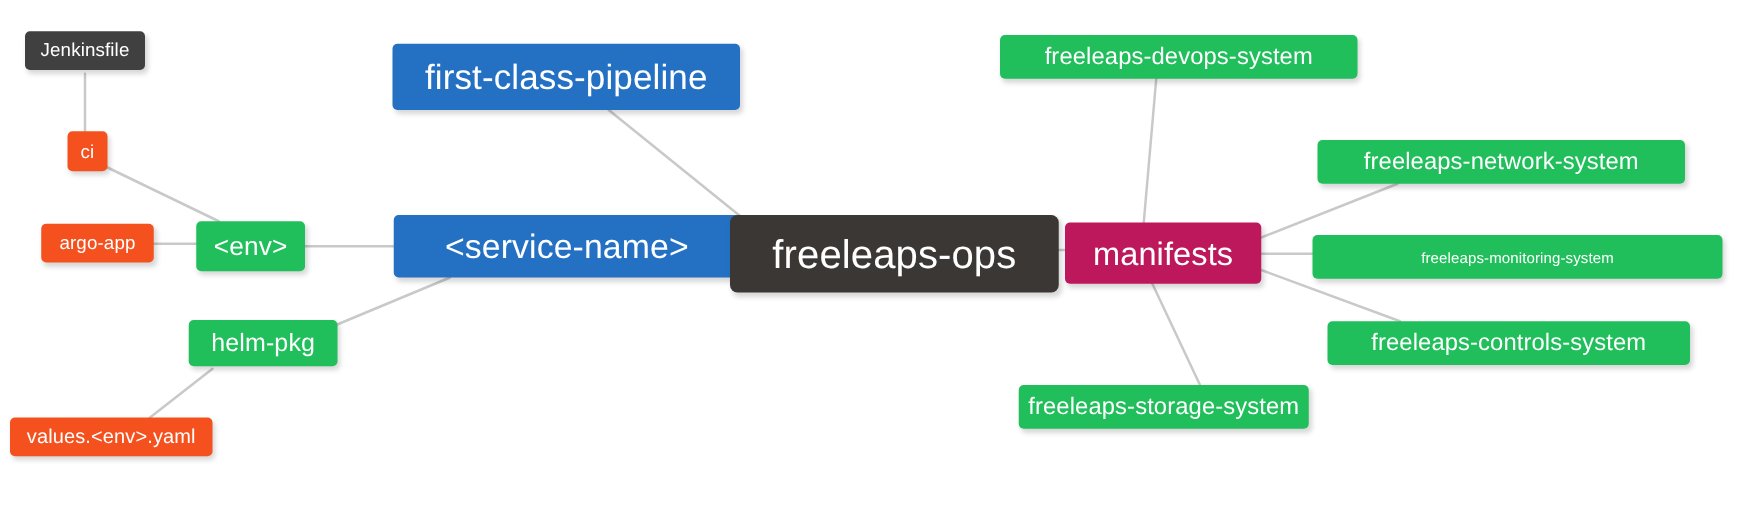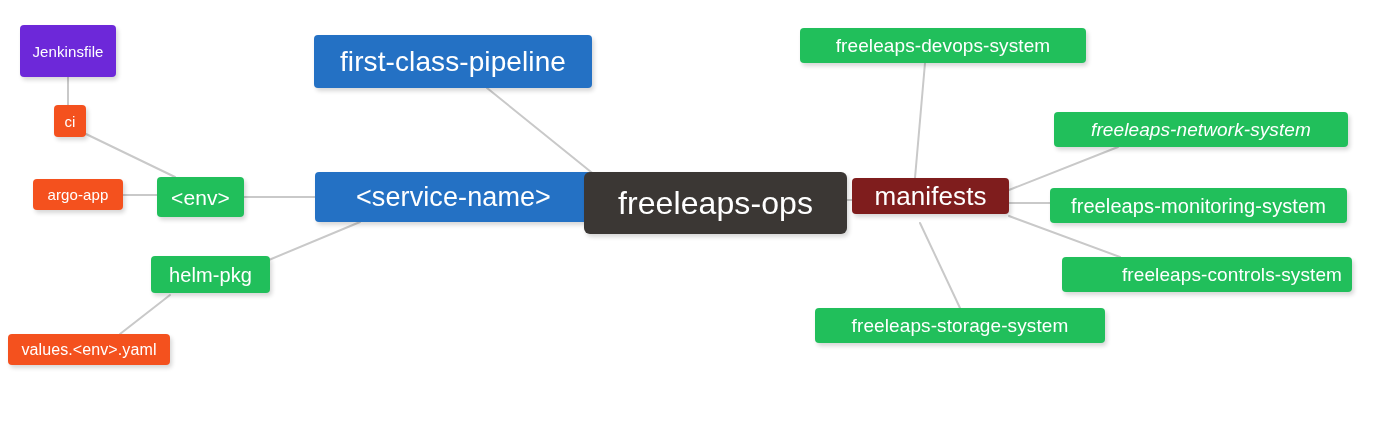--- a/index.html
+++ b/index.html
@@ -57,21 +57,21 @@
       <line x1="175" y1="177" x2="86" y2="134" stroke="#c9c9c9" stroke-width="2" stroke-linecap="round"></line>
       <line x1="68" y1="105" x2="68" y2="59" stroke="#c9c9c9" stroke-width="2" stroke-linecap="round"></line>
       <line x1="170" y1="295" x2="120" y2="334" stroke="#c9c9c9" stroke-width="2" stroke-linecap="round"></line>
       <line x1="915" y1="178" x2="925" y2="63" stroke="#c9c9c9" stroke-width="2" stroke-linecap="round"></line>
       <line x1="1009" y1="190" x2="1118" y2="147" stroke="#c9c9c9" stroke-width="2" stroke-linecap="round"></line>
       <line x1="1009" y1="203" x2="1050" y2="203" stroke="#c9c9c9" stroke-width="2" stroke-linecap="round"></line>
       <line x1="1009" y1="216" x2="1120" y2="257" stroke="#c9c9c9" stroke-width="2" stroke-linecap="round"></line>
       <line x1="920" y1="223" x2="960" y2="308" stroke="#c9c9c9" stroke-width="2" stroke-linecap="round"></line>
     </svg>
   <div id="nodes">
-      <div class="node" style="left: 20px; top: 25px; width: 96px; height: 52px; background: #6d28d9; font-size: 15px; color: rgb(255, 255, 255);">
+      <div class="node" style="left: 20px; top: 25px; width: 96px; height: 31px; background: #404040; font-size: 15px; color: rgb(255, 255, 255);">
         <span>Jenkinsfile</span>
       </div>
       <div class="node" style="left: 54px; top: 105px; width: 32px; height: 32px; background: rgb(244, 81, 30); font-size: 15px; color: rgb(255, 255, 255);">
         <span>ci</span>
       </div>
       <div class="node" style="left: 33px; top: 179px; width: 90px; height: 31px; background: rgb(244, 81, 30); font-size: 15px; color: rgb(255, 255, 255); justify-content: center;">
         <span>argo-app</span>
       </div>
       <div class="node" style="left: 157px; top: 177px; width: 87px; height: 40px; background: rgb(33, 191, 91); font-size: 21px; color: rgb(255, 255, 255);">
         <span>&lt;env&gt;</span>
@@ -84,32 +84,32 @@
       </div>
       <div class="node" style="left: 314px; top: 35px; width: 278px; height: 53px; background: rgb(36, 113, 196); font-size: 28px; color: rgb(255, 255, 255);">
         <span>first-class-pipeline</span>
       </div>
       <div class="node" style="left: 315px; top: 172px; width: 277px; height: 50px; background: rgb(36, 113, 196); font-size: 27px; color: rgb(255, 255, 255);">
         <span>&lt;service-name&gt;</span>
       </div>
       <div class="node root" style="left: 584px; top: 172px; width: 263px; height: 62px; background: rgb(59, 55, 52); font-size: 32px; color: rgb(255, 255, 255);">
         <span>freeleaps-ops</span>
       </div>
-      <div class="node" style="left: 852px; top: 178px; width: 157px; height: 36px; background: #7f1d1d; font-size: 26px; color: rgb(255, 255, 255);">
+      <div class="node" style="left: 852px; top: 178px; width: 157px; height: 49px; background: #be185d; font-size: 26px; color: rgb(255, 255, 255);">
         <span>manifests</span>
       </div>
       <div class="node" style="left: 800px; top: 28px; width: 286px; height: 35px; background: rgb(33, 191, 91); font-size: 19px; color: rgb(255, 255, 255); text-align: center;">
         <span>freeleaps-devops-system</span>
       </div>
-      <div class="node" style="left: 1054px; top: 112px; width: 294px; height: 35px; background: rgb(33, 191, 91); font-size: 19px; color: rgb(255, 255, 255); font-style: italic;">
+      <div class="node" style="left: 1054px; top: 112px; width: 294px; height: 35px; background: rgb(33, 191, 91); font-size: 19px; color: rgb(255, 255, 255);">
         <span>freeleaps-network-system</span>
       </div>
-      <div class="node" style="left: 1050px; top: 188px; width: 297px; height: 35px; background: rgb(33, 191, 91); font-size: 20px; color: rgb(255, 255, 255);">
+      <div class="node" style="left: 1050px; top: 188px; width: 328px; height: 35px; background: rgb(33, 191, 91); font-size: 12px; color: rgb(255, 255, 255);">
         <span>freeleaps-monitoring-system</span>
       </div>
-      <div class="node" style="left: 1062px; top: 257px; width: 290px; height: 35px; background: rgb(33, 191, 91); font-size: 19px; color: rgb(255, 255, 255); justify-content: flex-end;">
+      <div class="node" style="left: 1062px; top: 257px; width: 290px; height: 35px; background: rgb(33, 191, 91); font-size: 19px; color: rgb(255, 255, 255);">
         <span>freeleaps-controls-system</span>
       </div>
-      <div class="node" style="left: 815px; top: 308px; width: 290px; height: 35px; background: rgb(33, 191, 91); font-size: 19px; color: rgb(255, 255, 255);">
+      <div class="node" style="left: 815px; top: 308px; width: 232px; height: 35px; background: rgb(33, 191, 91); font-size: 19px; color: rgb(255, 255, 255);">
         <span>freeleaps-storage-system</span>
       </div>
     </div>
 </div>
 
 </body></html>

